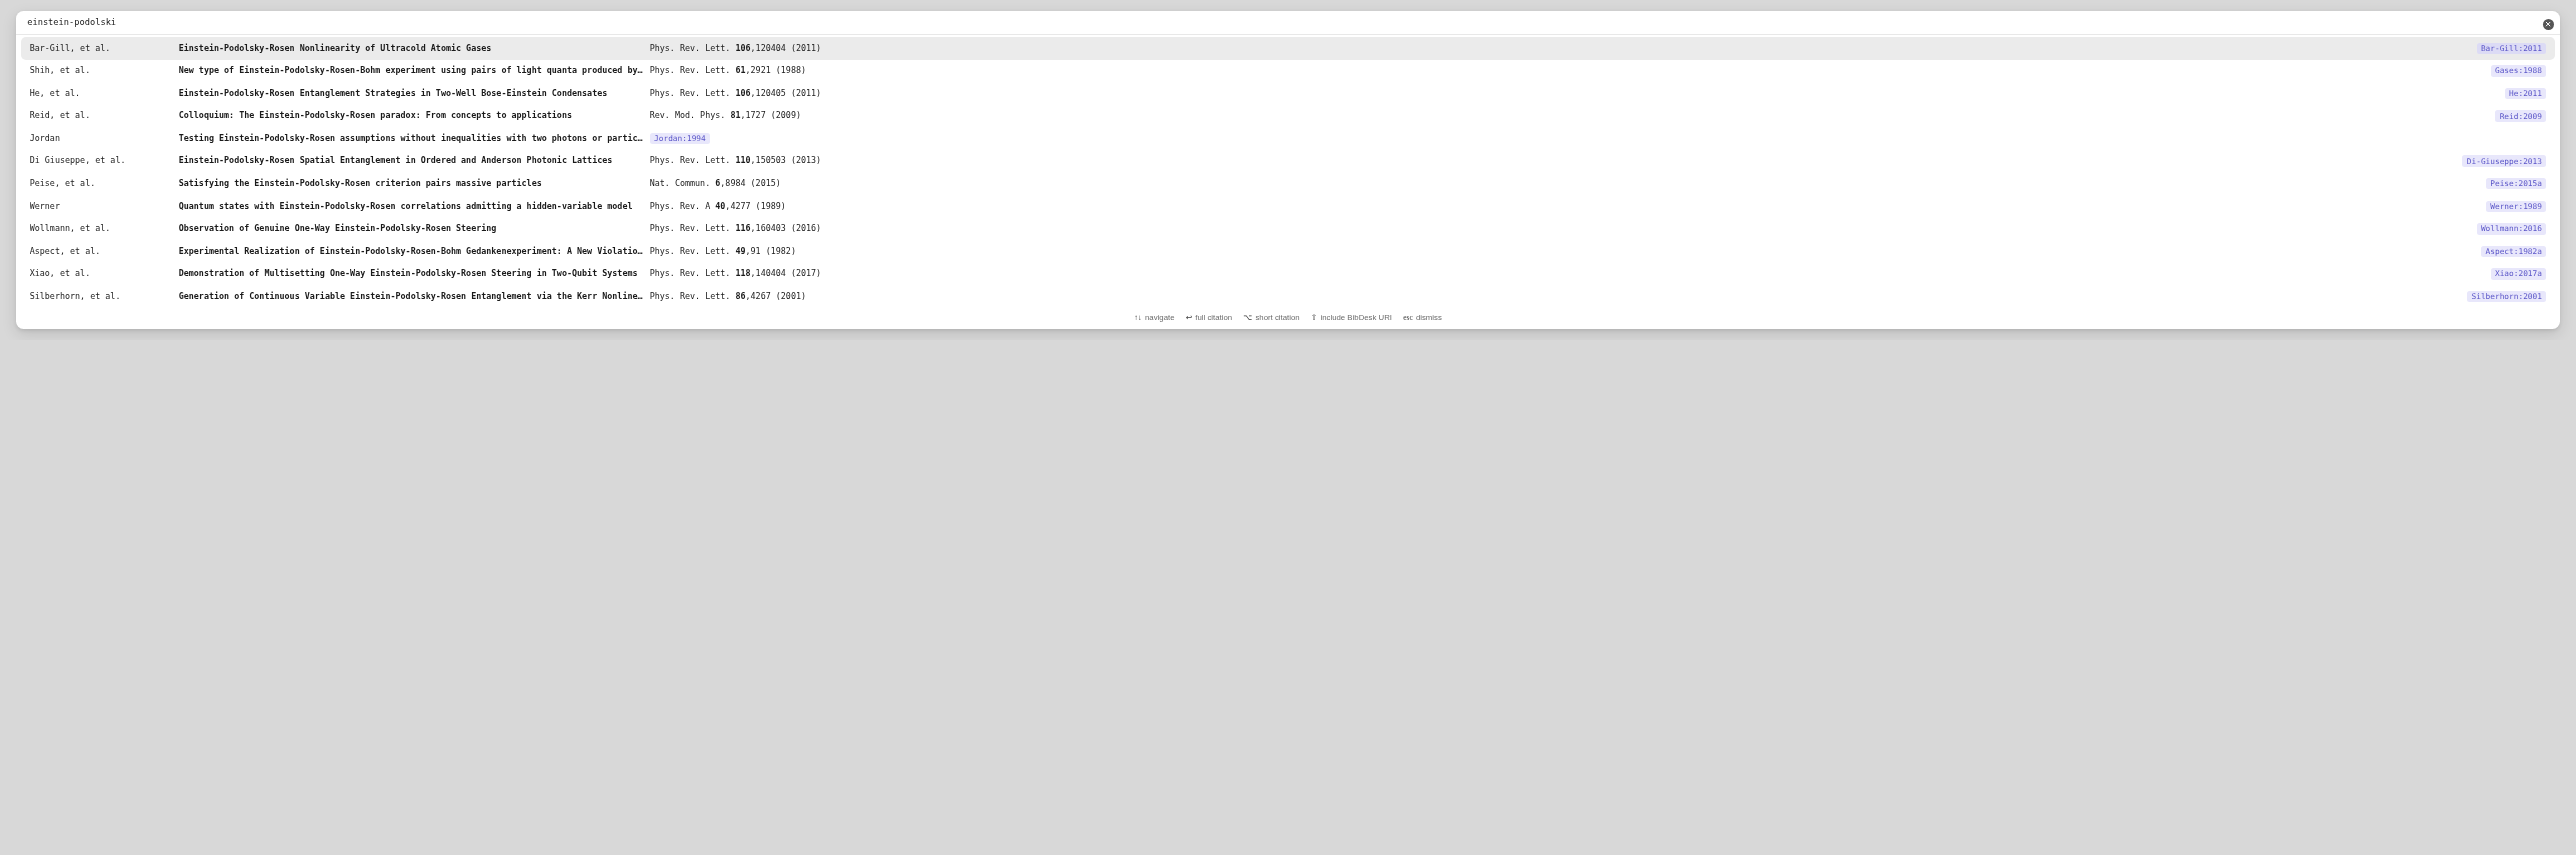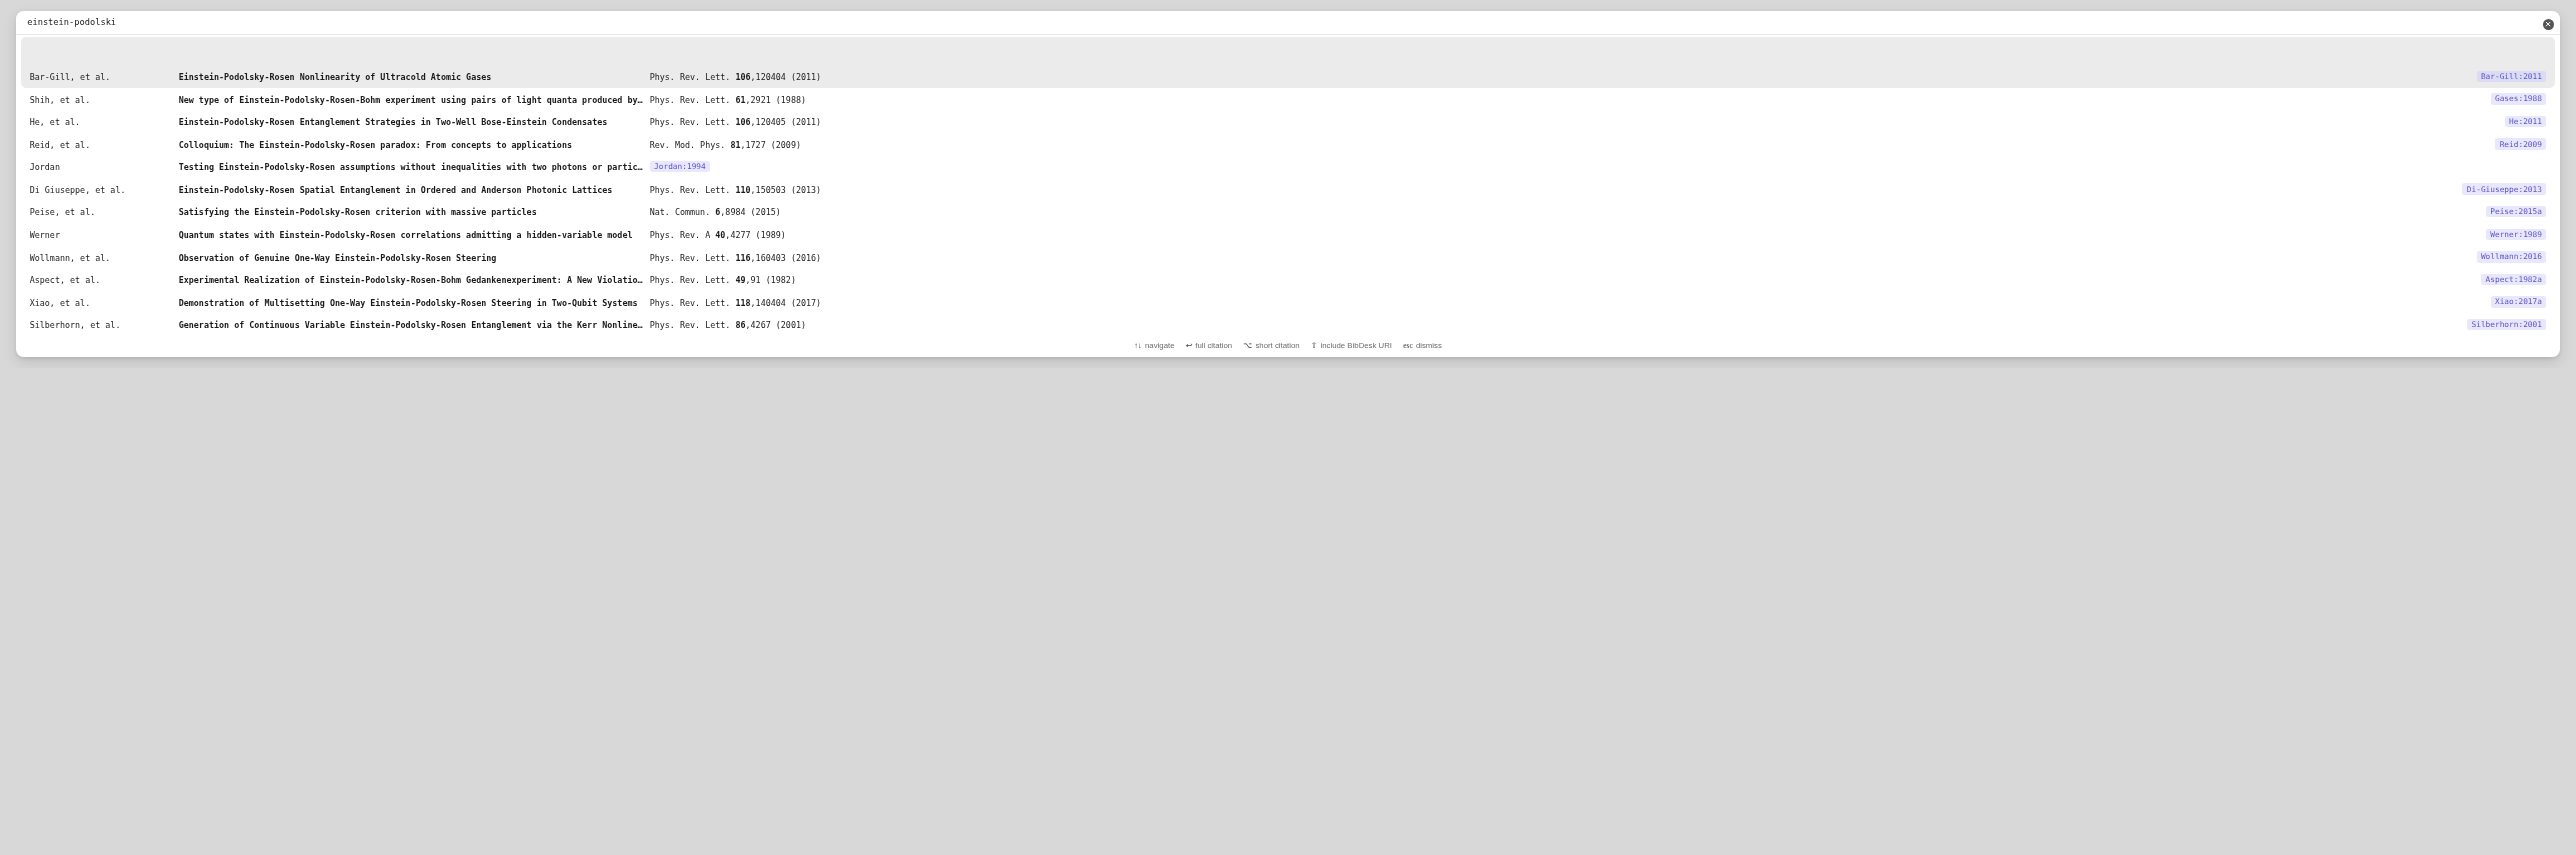--- a/index.html
+++ b/index.html
@@ -51,21 +51,21 @@
     }
     .close-btn svg {
       width: 6.2px;
       height: 6.2px;
     }
     .results {
       padding: 2.5px 5px 0 5px;
     }
     .result-row {
       display: flex;
-      align-items: flex-end;
+      align-items: flex-start;
       padding: 5.6px 8.7px;
       border-radius: 5px;
       gap: 5px;
       white-space: nowrap;
     }
     .result-row.selected {
       background: #ebebeb;
     }
     .authors {
       width: 144px;
@@ -91,21 +91,20 @@
     .key-badge {
       flex-shrink: 0;
       background: #e8e7fb;
       color: #5a55c8;
       padding: 1.2px 4.4px;
       border-radius: 2.5px;
       font-size: 7.8px;
     }
     .result-row.selected .key-badge {
       background: #dcdbf5;
-      margin-top: 28px;
     }
     .hints {
       display: flex;
       justify-content: center;
       align-items: center;
       gap: 11.2px;
       padding: 5.6px 0 6.8px 0;
       font-size: 7.8px;
       color: #6b6b6b;
       font-family: -apple-system, BlinkMacSystemFont, 'Segoe UI', sans-serif;
@@ -171,21 +170,21 @@
         <div class="key-badge">Jordan:1994</div>
       </div>
       <div class="result-row">
         <div class="authors">Di Giuseppe, et al.</div>
         <div class="title">Einstein-Podolsky-Rosen Spatial Entanglement in Ordered and Anderson Photonic Lattices</div>
         <div class="citation"><span>Phys. Rev. Lett. </span><span class="vol">110</span><span>,150503 (2013)</span></div>
         <div class="key-badge">Di-Giuseppe:2013</div>
       </div>
       <div class="result-row">
         <div class="authors">Peise, et al.</div>
-        <div class="title">Satisfying the Einstein-Podolsky-Rosen criterion with massive particles</div>
+        <div class="title">Satisfying the Einstein-Podolsky-Rosen criterion pairs massive particles</div>
         <div class="citation"><span>Nat. Commun. </span><span class="vol">6</span><span>,8984 (2015)</span></div>
         <div class="key-badge">Peise:2015a</div>
       </div>
       <div class="result-row">
         <div class="authors">Werner</div>
         <div class="title">Quantum states with Einstein-Podolsky-Rosen correlations admitting a hidden-variable model</div>
         <div class="citation"><span>Phys. Rev. A </span><span class="vol">40</span><span>,4277 (1989)</span></div>
         <div class="key-badge">Werner:1989</div>
       </div>
       <div class="result-row">

